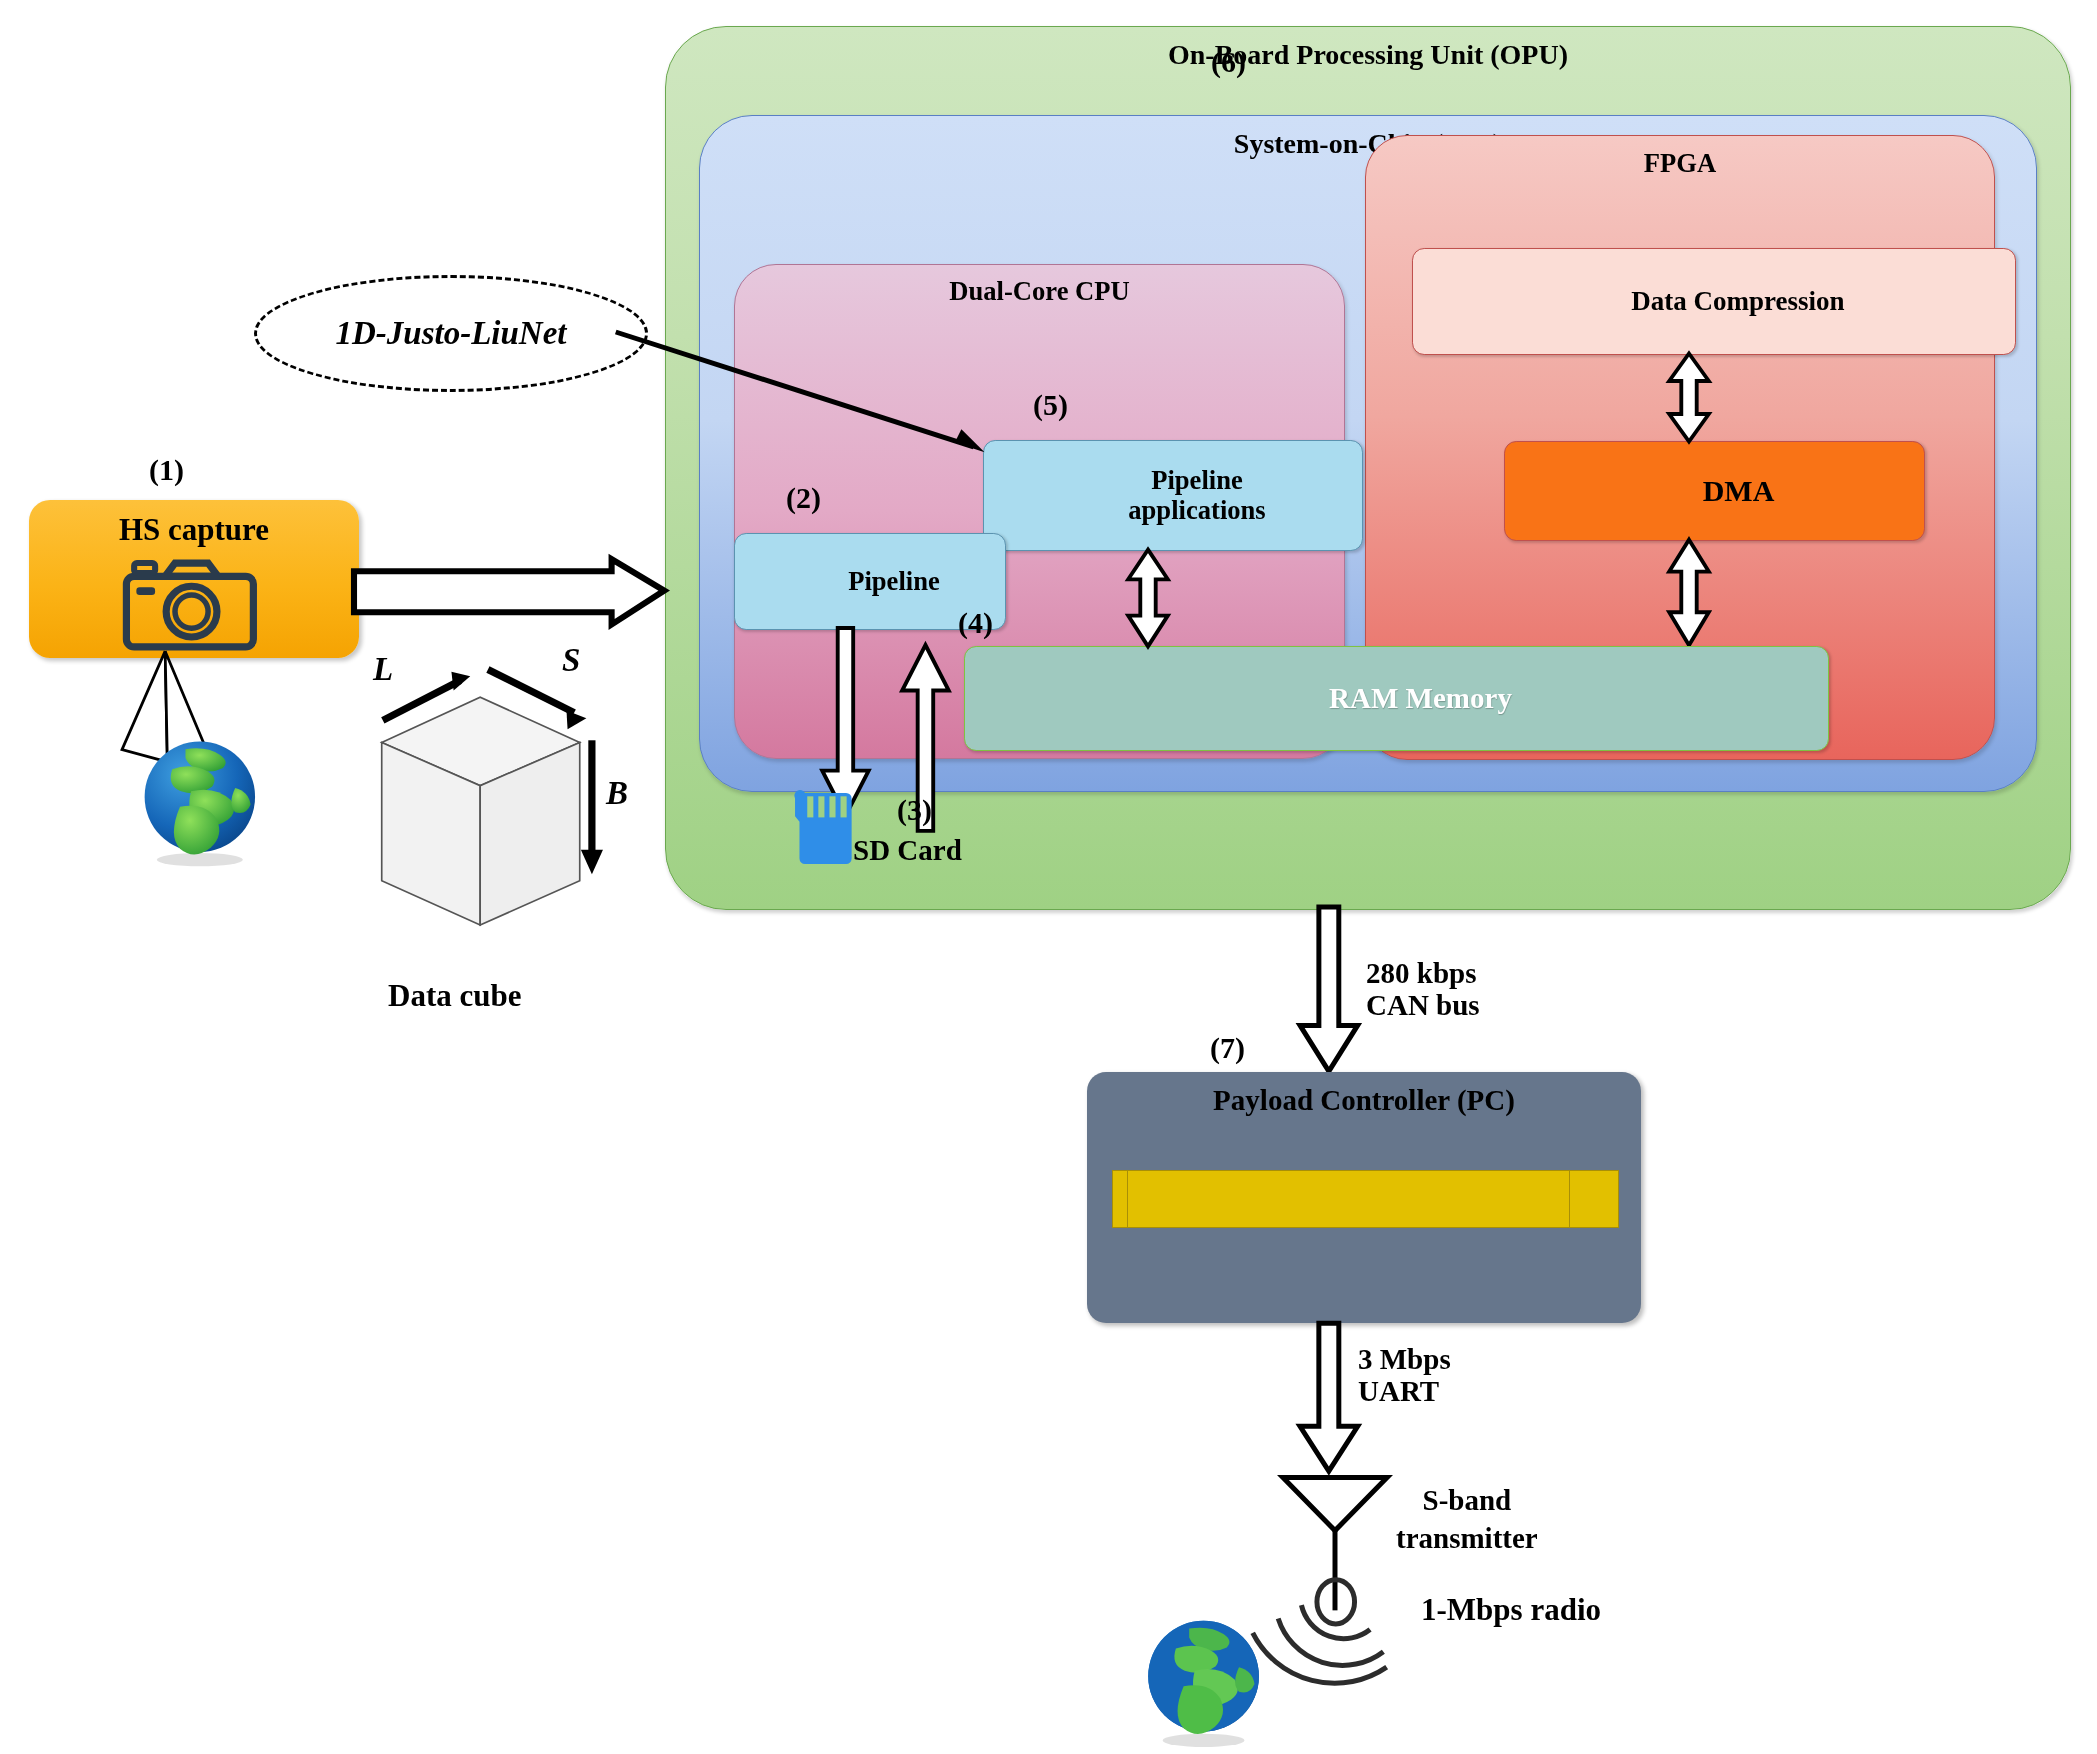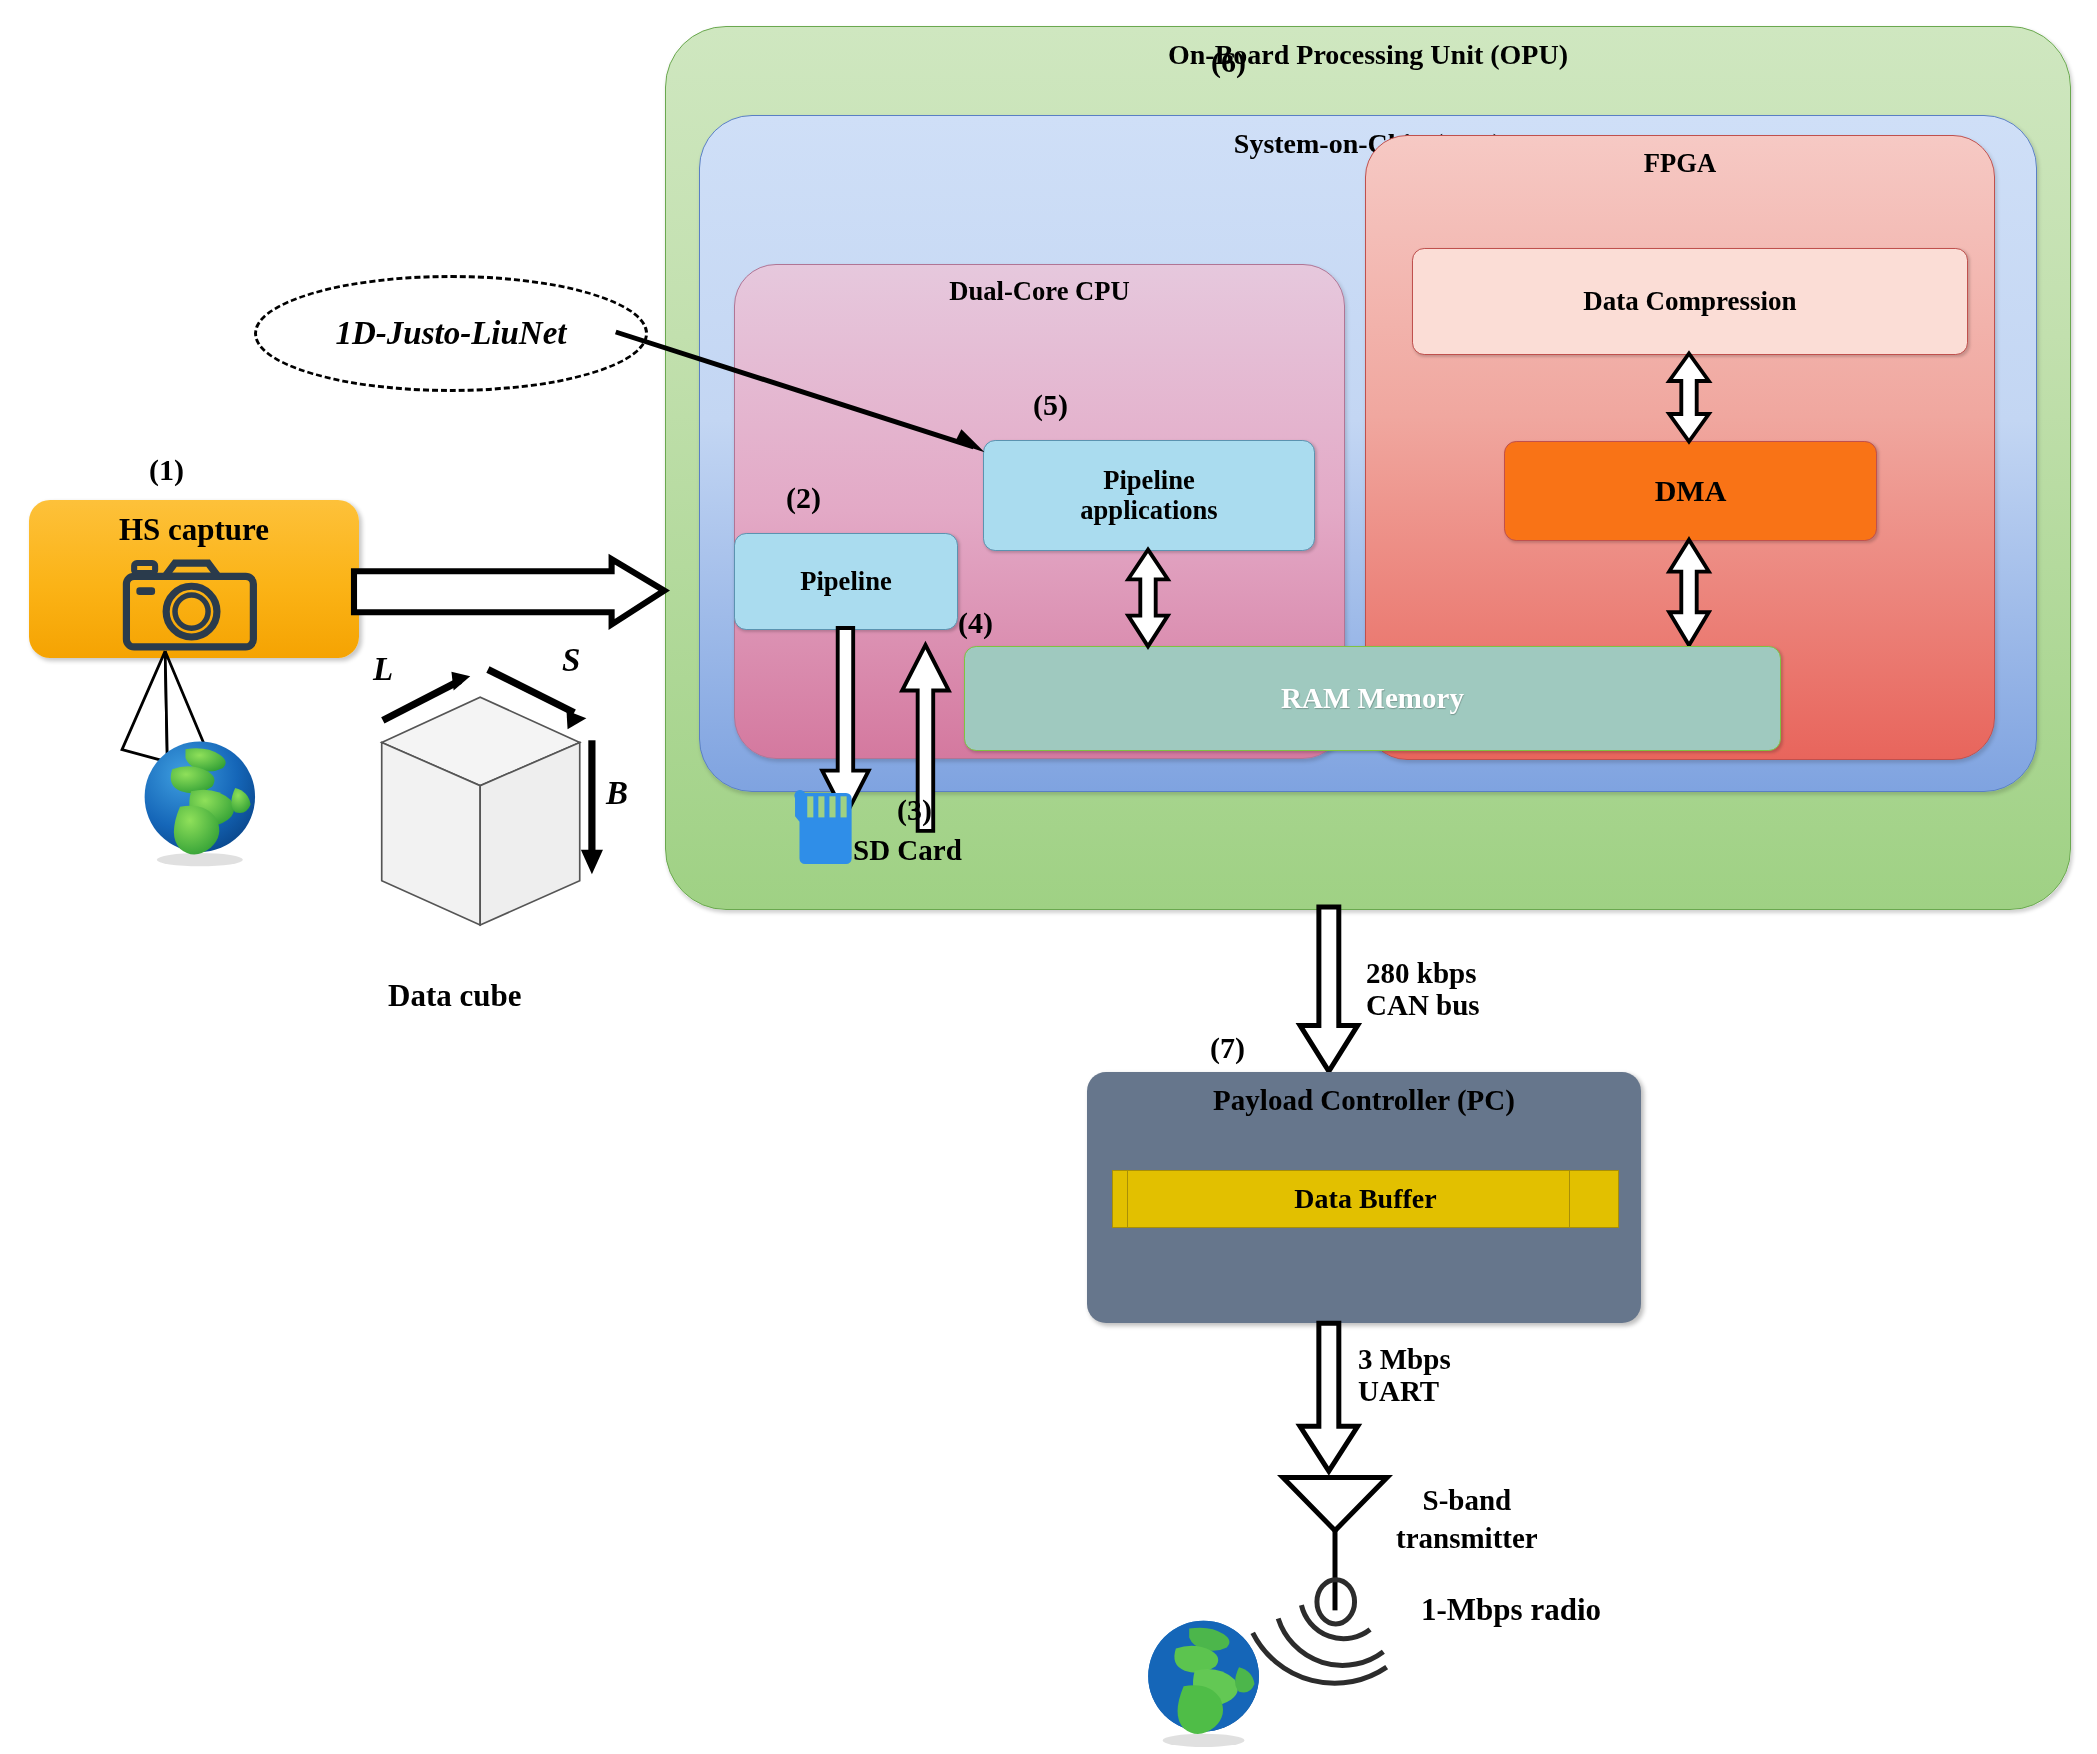--- a/index.html
+++ b/index.html
@@ -1,19 +1,19 @@
 <!DOCTYPE html>
 <html style="font-size:8.9px"><head>
 <meta charset="utf-8">
 <style>
   html,body{margin:0;padding:0;background:#fff;}
   body{width:2097px;height:1754px;position:relative;overflow:hidden;
        font-family:"Liberation Serif",serif;}
   .abs{position:absolute;}
-  .ctr{display:flex;align-items:center;justify-content:center;text-align:center;}
+  .ctr{display:flex;align-items:center;justify-content:center;text-align:center;padding-left:48px;}
 
   
   #opu-box{left:665px;top:25.5px;width:1404px;height:882px;border-radius:61px;
     background:linear-gradient(180deg,#cfe7c0 0%,#c2e0ae 35%,#9fd184 100%);
     border:1.7px solid #6aa84f;box-shadow:1.7px 2.2px 3.9px rgba(0,0,0,.18);}
   #soc-box{left:699px;top:115px;width:1336px;height:675px;border-radius:53px;
     background:linear-gradient(180deg,#cfdff7 0%,#c3d6f3 45%,#7fa3e0 100%);
     border:1.7px solid #5a7fc4;box-shadow:1.7px 2.2px 3.9px rgba(0,0,0,.15);}
   #cpu-box{left:734px;top:264px;width:609px;height:493px;border-radius:42px;
     background:linear-gradient(180deg,#e6c8dd 0%,#e3a9c6 50%,#d4799f 100%);
@@ -226,21 +226,20 @@
   <div>CAN bus</div>
 </div>
 <div class="abs num" style="left:1210px;top:1031px;">(7)</div>
 
 <div class="abs" id="pc-box">
   <div class="abs" id="pc-title">Payload Controller (PC)</div>
 </div>
 <div class="abs" id="buffer">
   <div class="seg"></div>
   <div class="seg2"></div>
-  <div id="buffer-label">Data Buffer</div>
 </div>
 
 <svg class="abs" style="left:1300px;top:1323px;width:61px;height:150px;" viewBox="0 0 110 270" width="61" height="150">
   <path d="M34 0 L70 0 L70 186 L104 186 L52 267 L0 186 L34 186 Z" fill="#fff" stroke="#000" stroke-width="9"></path>
 </svg>
 <div class="abs txt" style="left:1358px;top:1343px;">
   <div>3 Mbps</div>
   <div>UART</div>
 </div>
 

